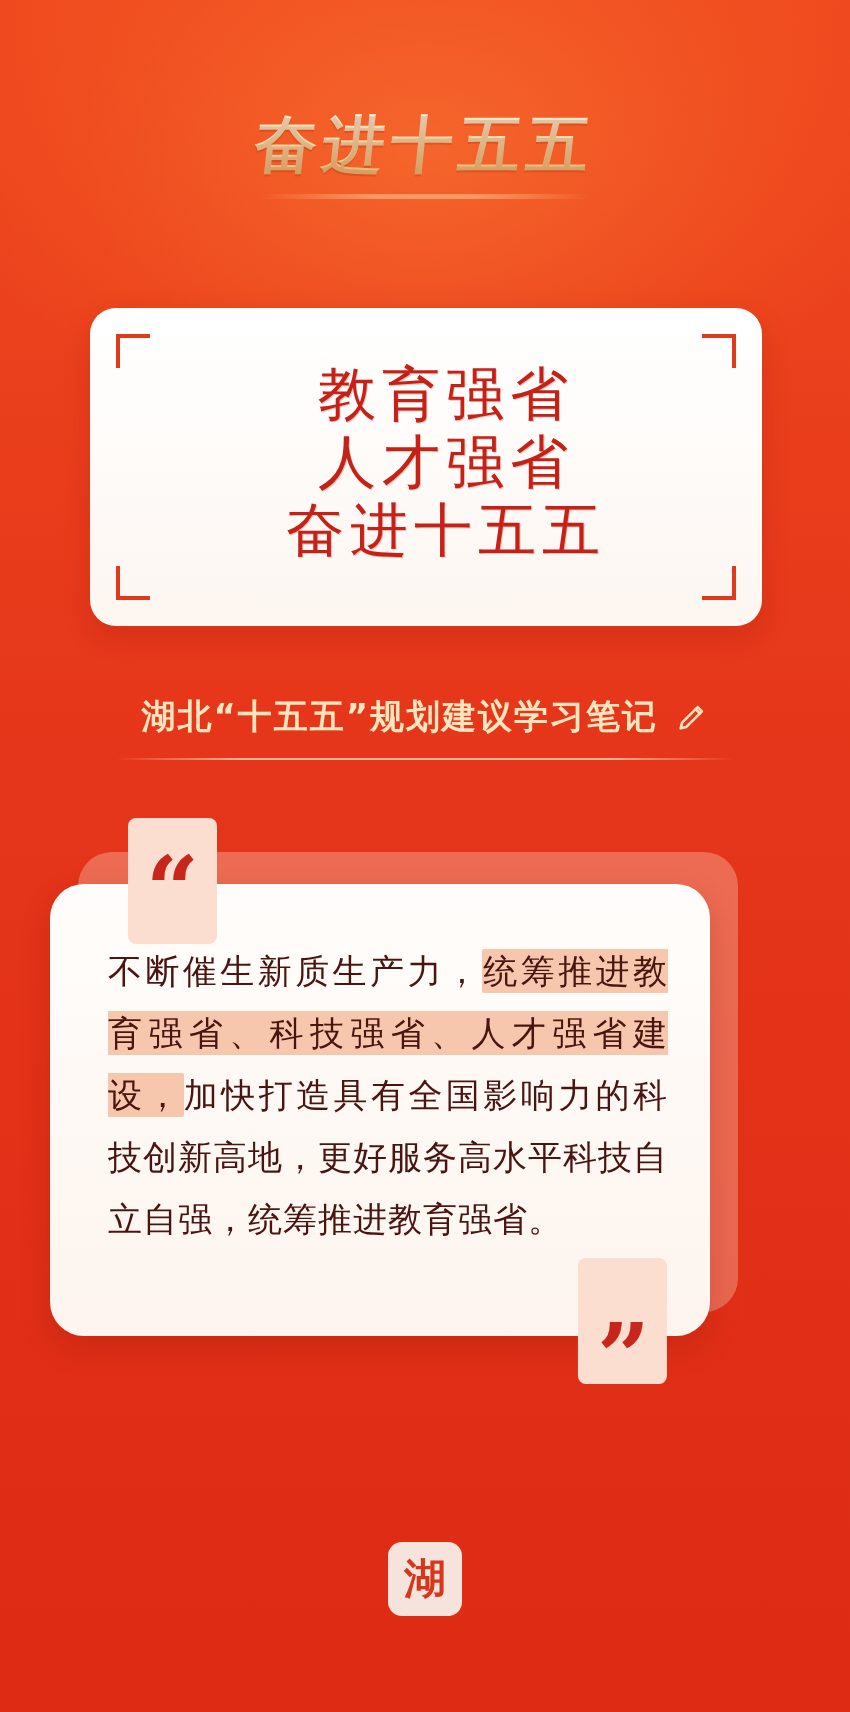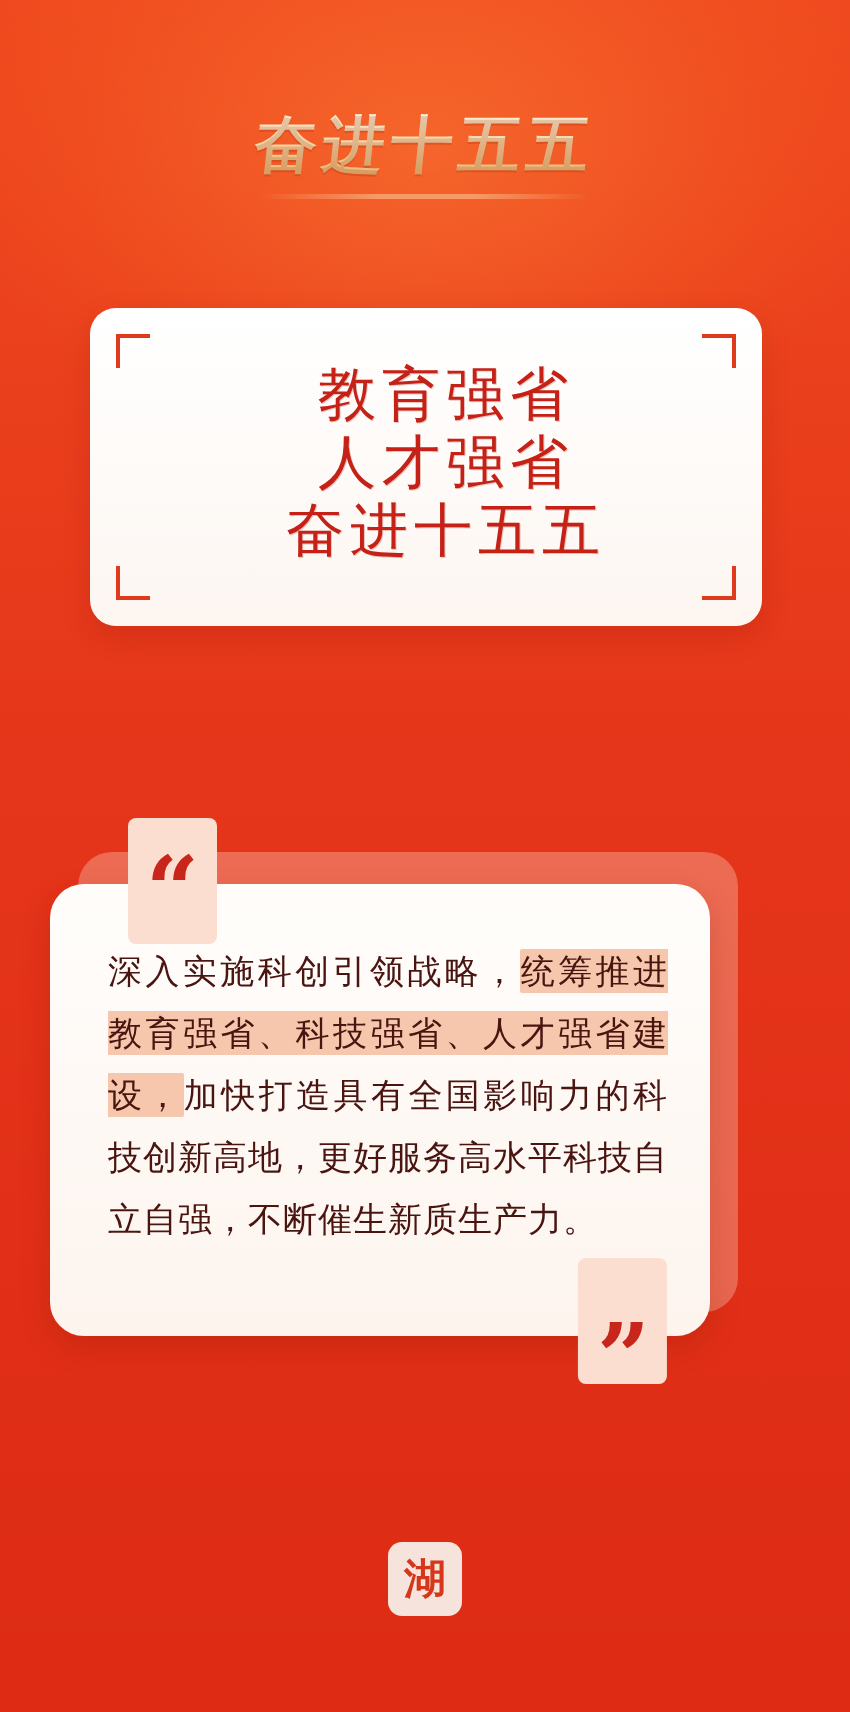--- a/index.html
+++ b/index.html
@@ -249,27 +249,37 @@
     <div class="corner tr"></div>
     <div class="corner bl"></div>
     <div class="corner br"></div>
     <div class="card-lines">
       <div class="card-line">教育强省</div>
       <div class="card-line">人才强省</div>
       <div class="card-line">奋进十五五</div>
     </div>
   </div>
 
+  <div class="subtitle-wrap">
+    <span class="subtitle">湖北“十五五”规划建议学习笔记</span>
+    <span class="pencil-icon">
+      <svg width="34" height="34" viewBox="0 0 24 24" fill="none" stroke="#ffe6bf" stroke-width="1.8" stroke-linecap="round" stroke-linejoin="round">
+        <path d="M4 20l1-4L16 5l3 3L8 19l-4 1z"></path>
+        <path d="M14.5 6.5l3 3"></path>
+      </svg>
+    </span>
+    <div class="subtitle-rule"></div>
+  </div>
 
   <div class="quote-shadow"></div>
   <div class="quote-card"></div>
   <div class="quote-mark open">“</div>
   <div class="quote-mark close">“</div>
 
   <div class="quote-text">
-    <span>深入实施科创引领战略，</span><span class="hl">统筹推进教育强省、科技强省、人才强省建设，</span><span class="wavy">加快打造具有全国影响力的科技创新高地，</span><span>更好服务高水平科技自立自强，不断催生新质生产力。</span>
+    <span>不断催生新质生产力，</span><span class="hl">统筹推进教育强省、科技强省、人才强省建设，</span><span class="wavy">加快打造具有全国影响力的科技创新高地，</span><span>更好服务高水平科技自立自强，统筹推进教育强省。</span>
   </div>
 
   <div class="footer-logo">
     <span>湖</span>
   </div>
 
 </div>
 
 </body></html>

